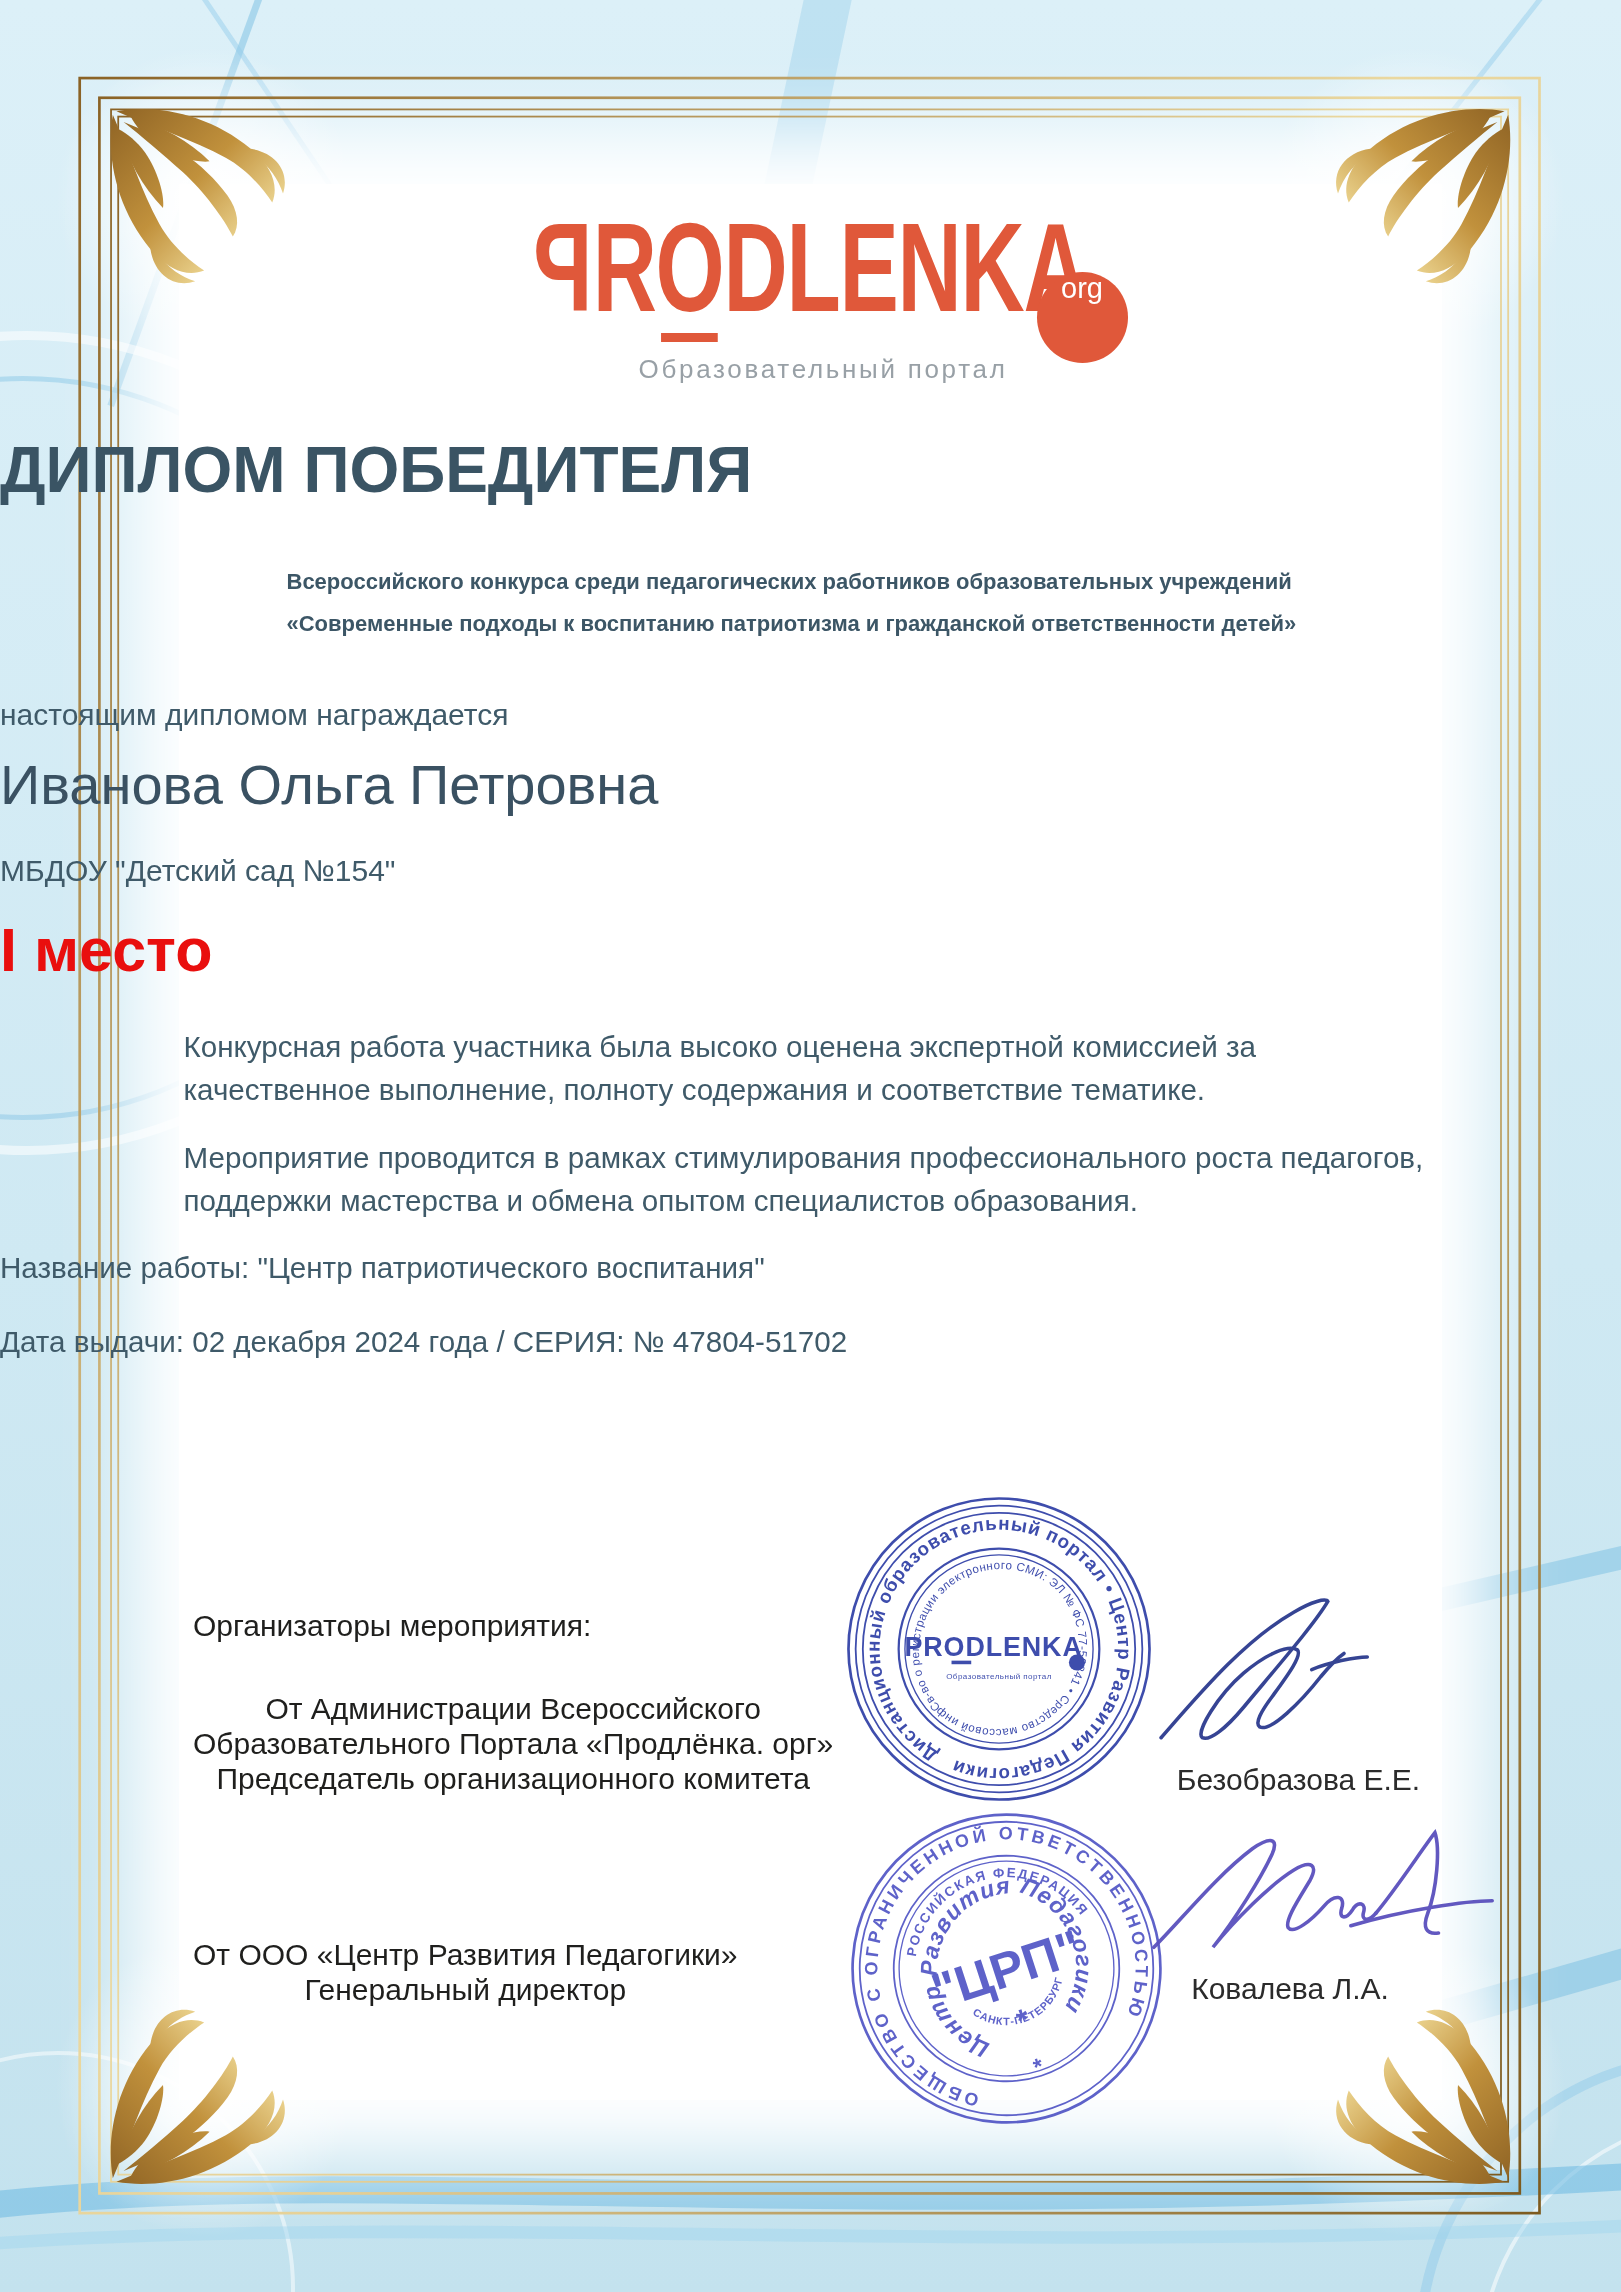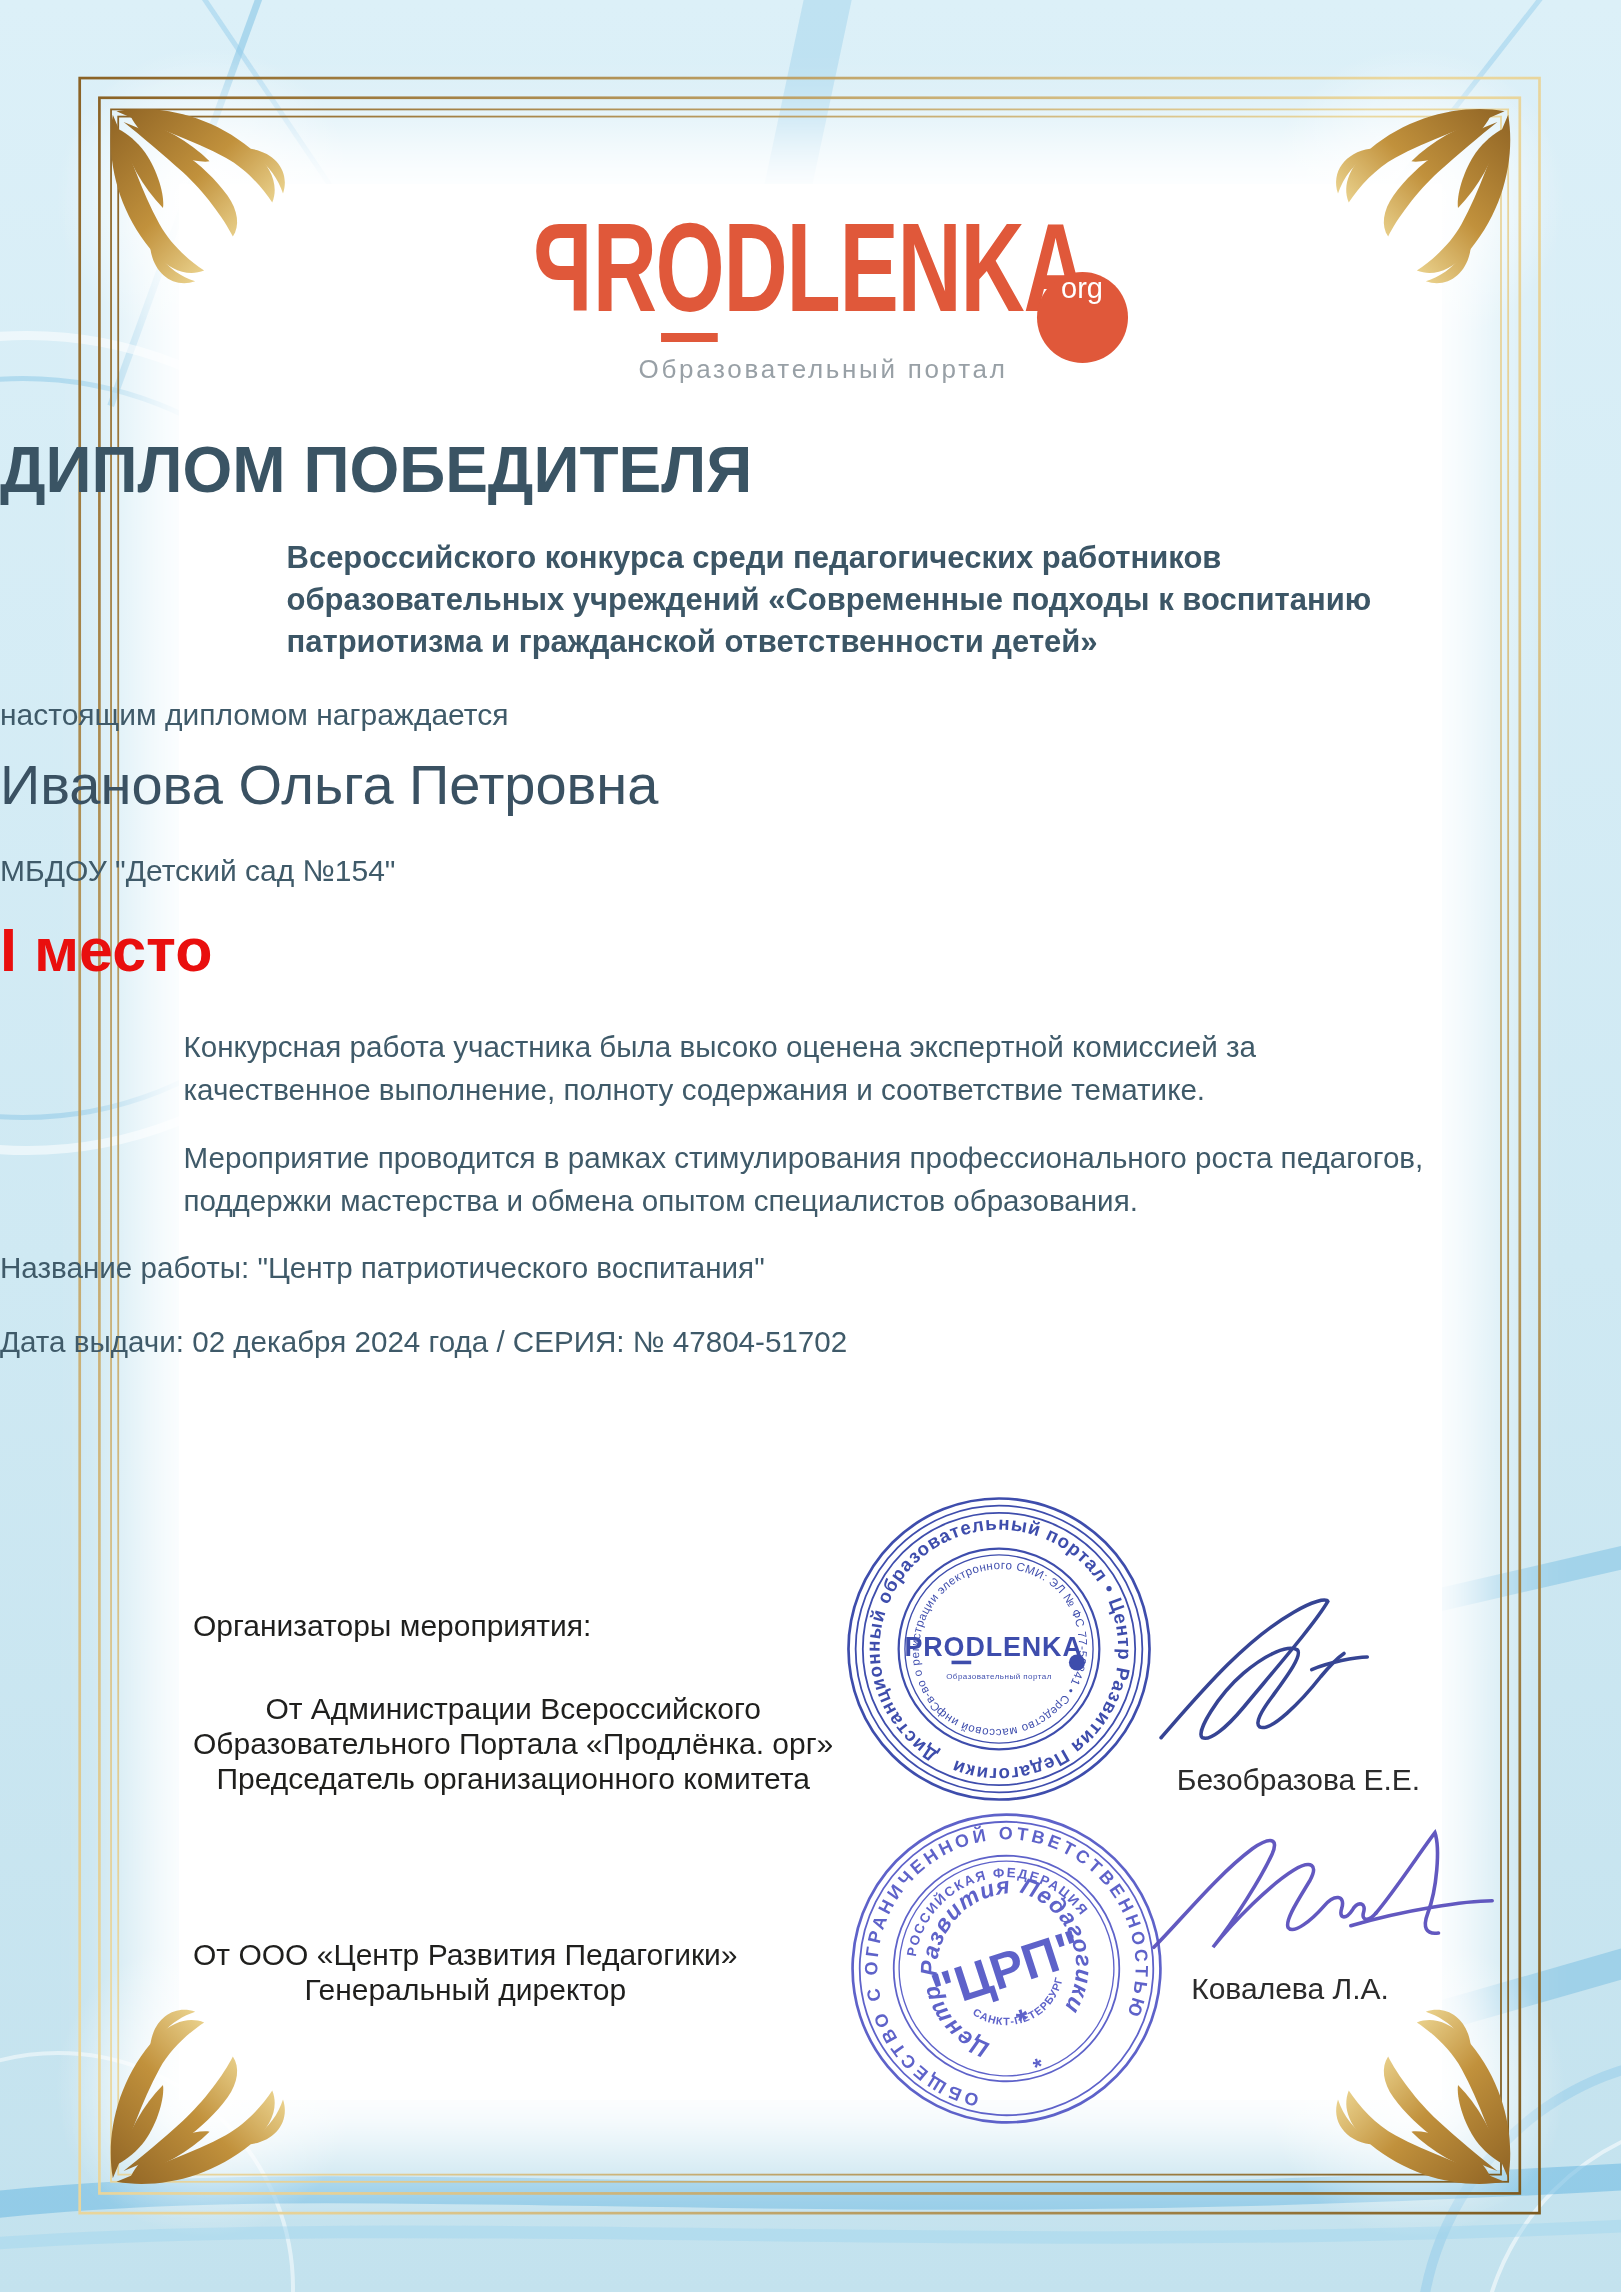--- a/index.html
+++ b/index.html
@@ -47,21 +47,21 @@
             line-height:1;letter-spacing:-1.8px;transform:scaleX(.7);transform-origin:50% 50%;}
   .wordmark .flip{display:inline-block;transform:scaleX(-1);}
   .wordmark .o-u{position:relative;display:inline-block;}
   .wordmark .o-u::after{content:"";position:absolute;left:8%;right:8%;bottom:-10.7px;height:9px;background:currentColor;}
   .org-badge{position:absolute;left:calc(50% + 226px);top:68px;width:91px;height:91px;
              border-radius:50%;background:#e0583a;color:#fff;font-size:29px;
              display:flex;justify-content:center;}
   .logo-subtitle{margin-top:23px;font-size:26px;letter-spacing:2.7px;color:#98a0a6;transform:translateX(12.5px);}
 
   .title{top:433px;font-size:64px;font-weight:bold;color:#3a5464;letter-spacing:0;}
-  .contest{top:537px;font-size:31px;font-weight:bold;line-height:42px;color:#3c5666;padding-left:45px;}
+  .contest{top:561px;font-size:22px;font-weight:bold;line-height:42px;color:#3c5666;padding-left:45px;}
   .contest span{display:block;max-width:1093px;margin:0 auto;}
   .intro{top:698px;font-size:30px;}
   .recipient{top:752px;font-size:56px;font-weight:normal;color:#3a5162;}
   .organization{top:854px;font-size:30px;}
   .place{top:915px;font-size:61px;font-weight:bold;color:#e90f0e;}
   .para{font-size:29.6px;line-height:43px;}
   .para span{display:block;max-width:1254px;margin:0 auto;}
   .eval{top:1025px;} .purpose{top:1136px;}
   .work{top:1251px;font-size:29.6px;}
   .issue{top:1325px;font-size:29.6px;}

